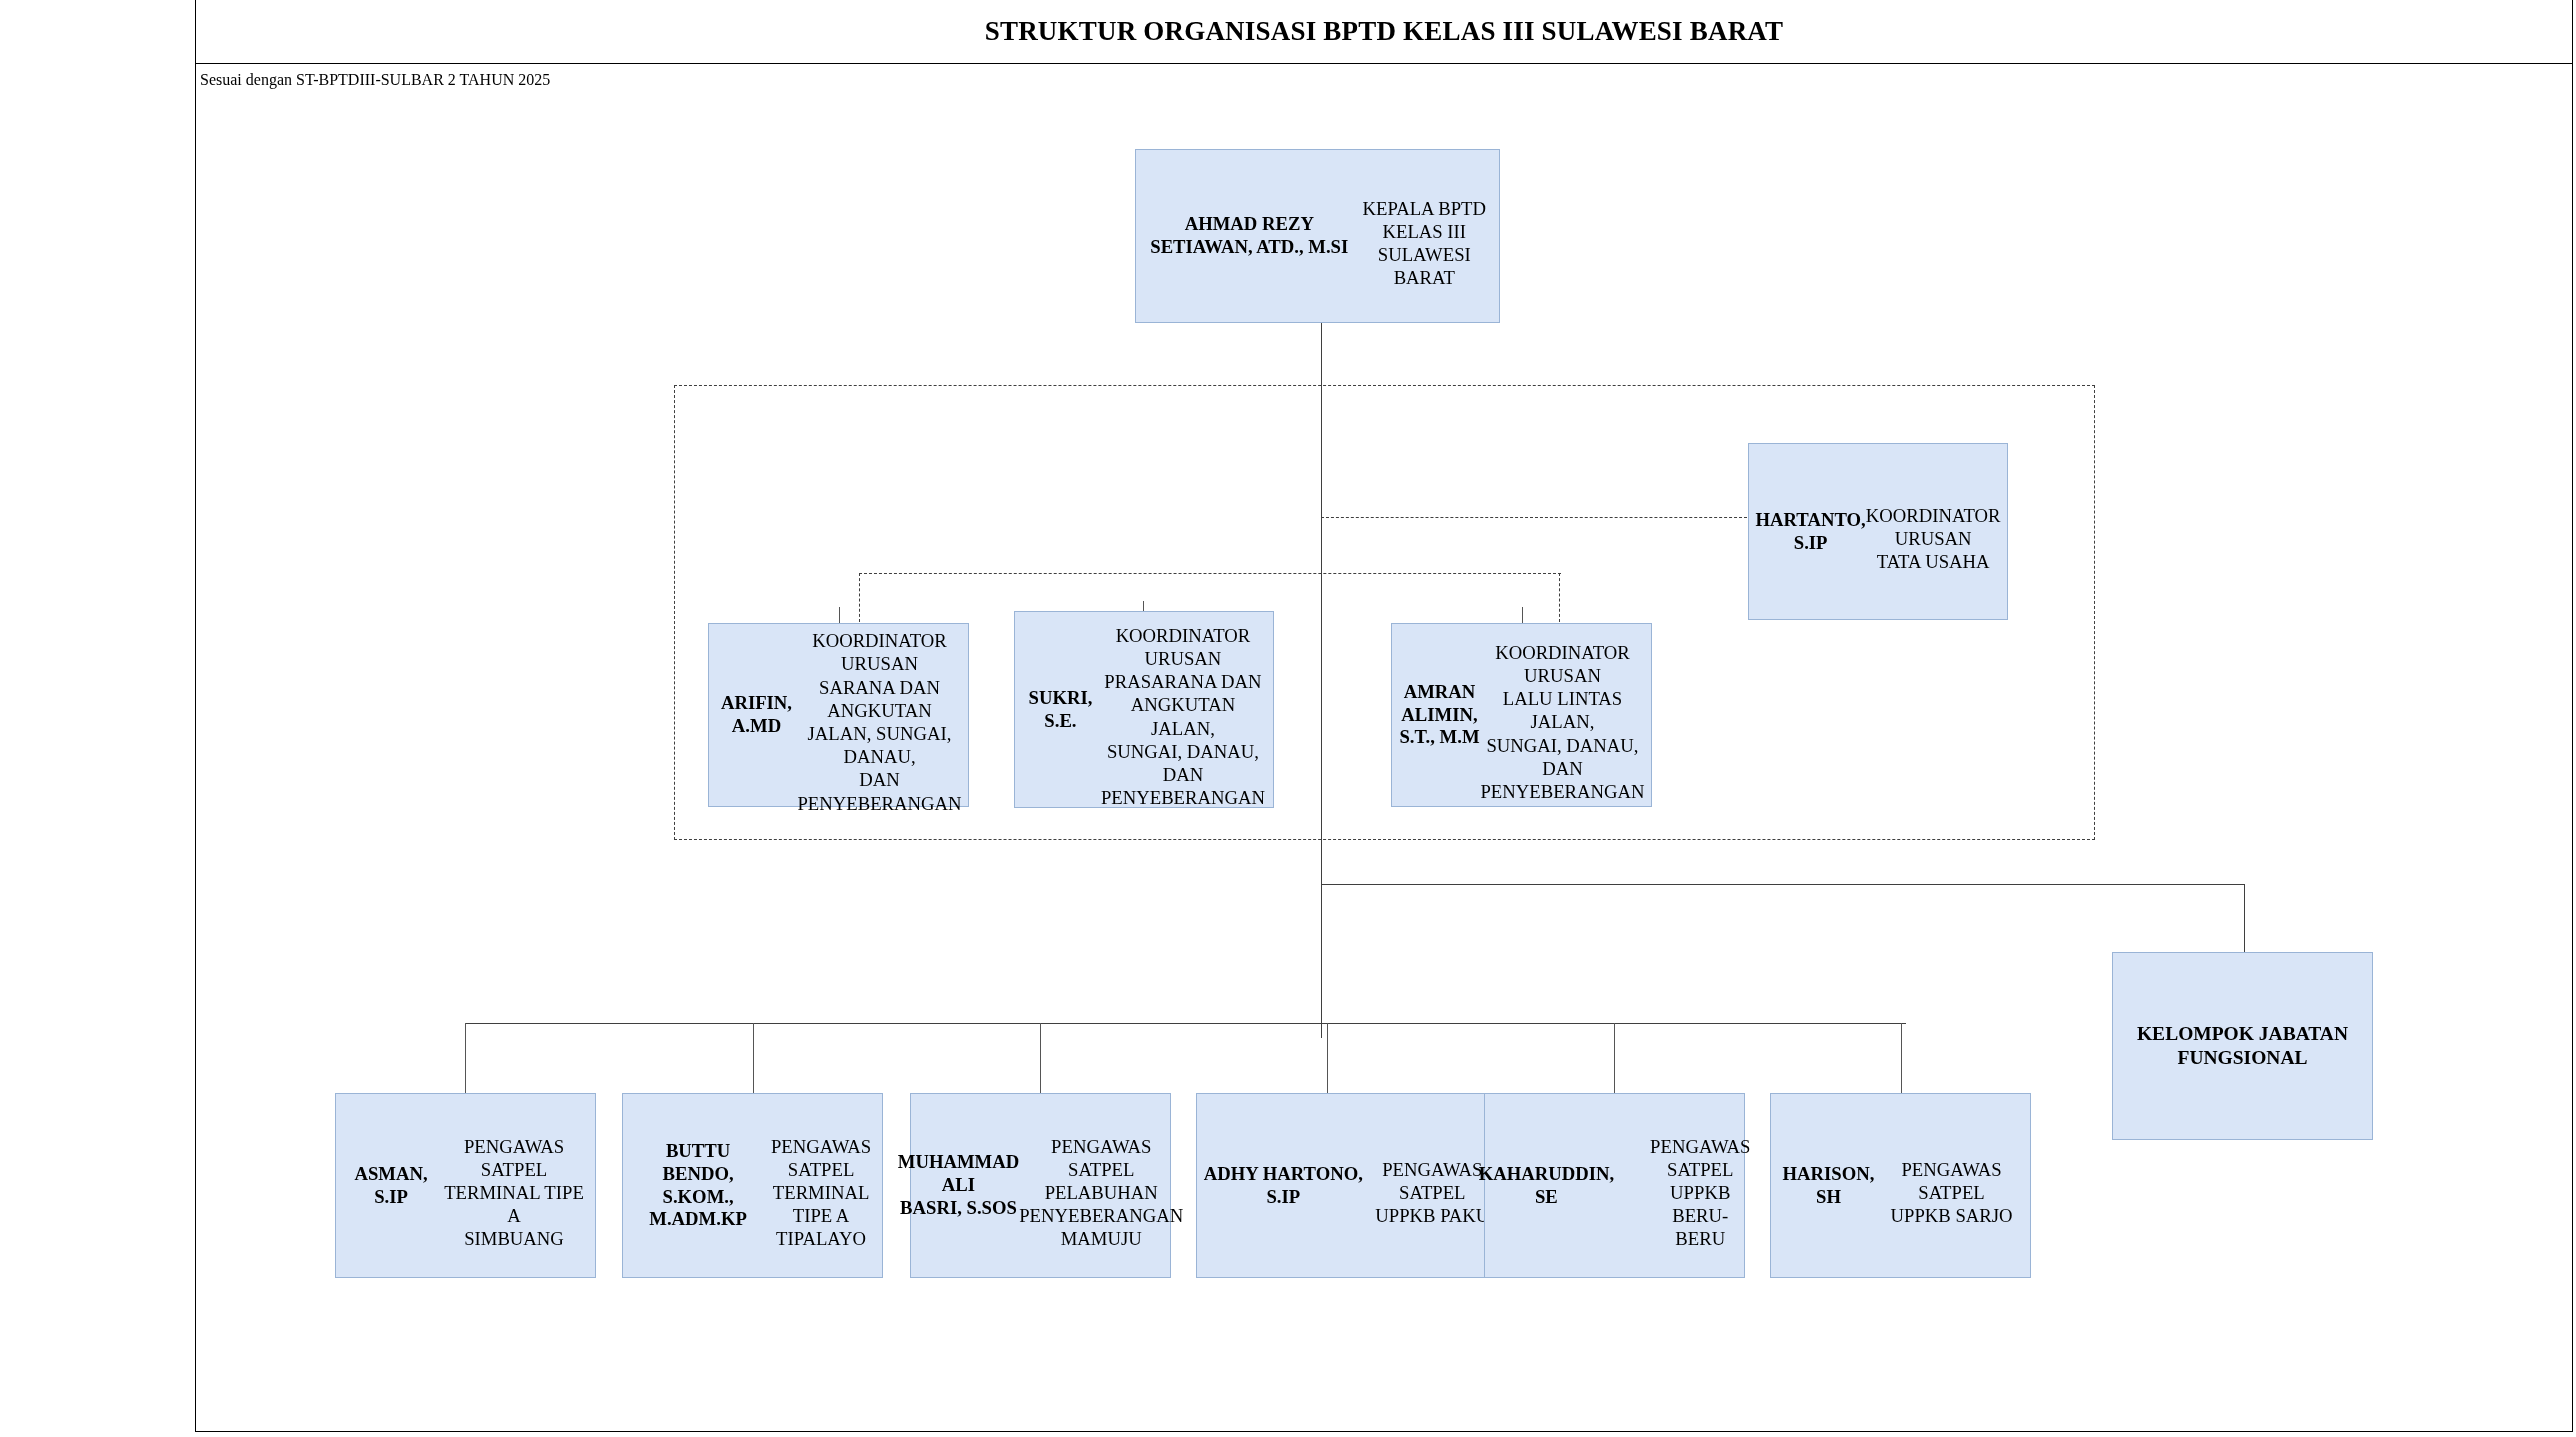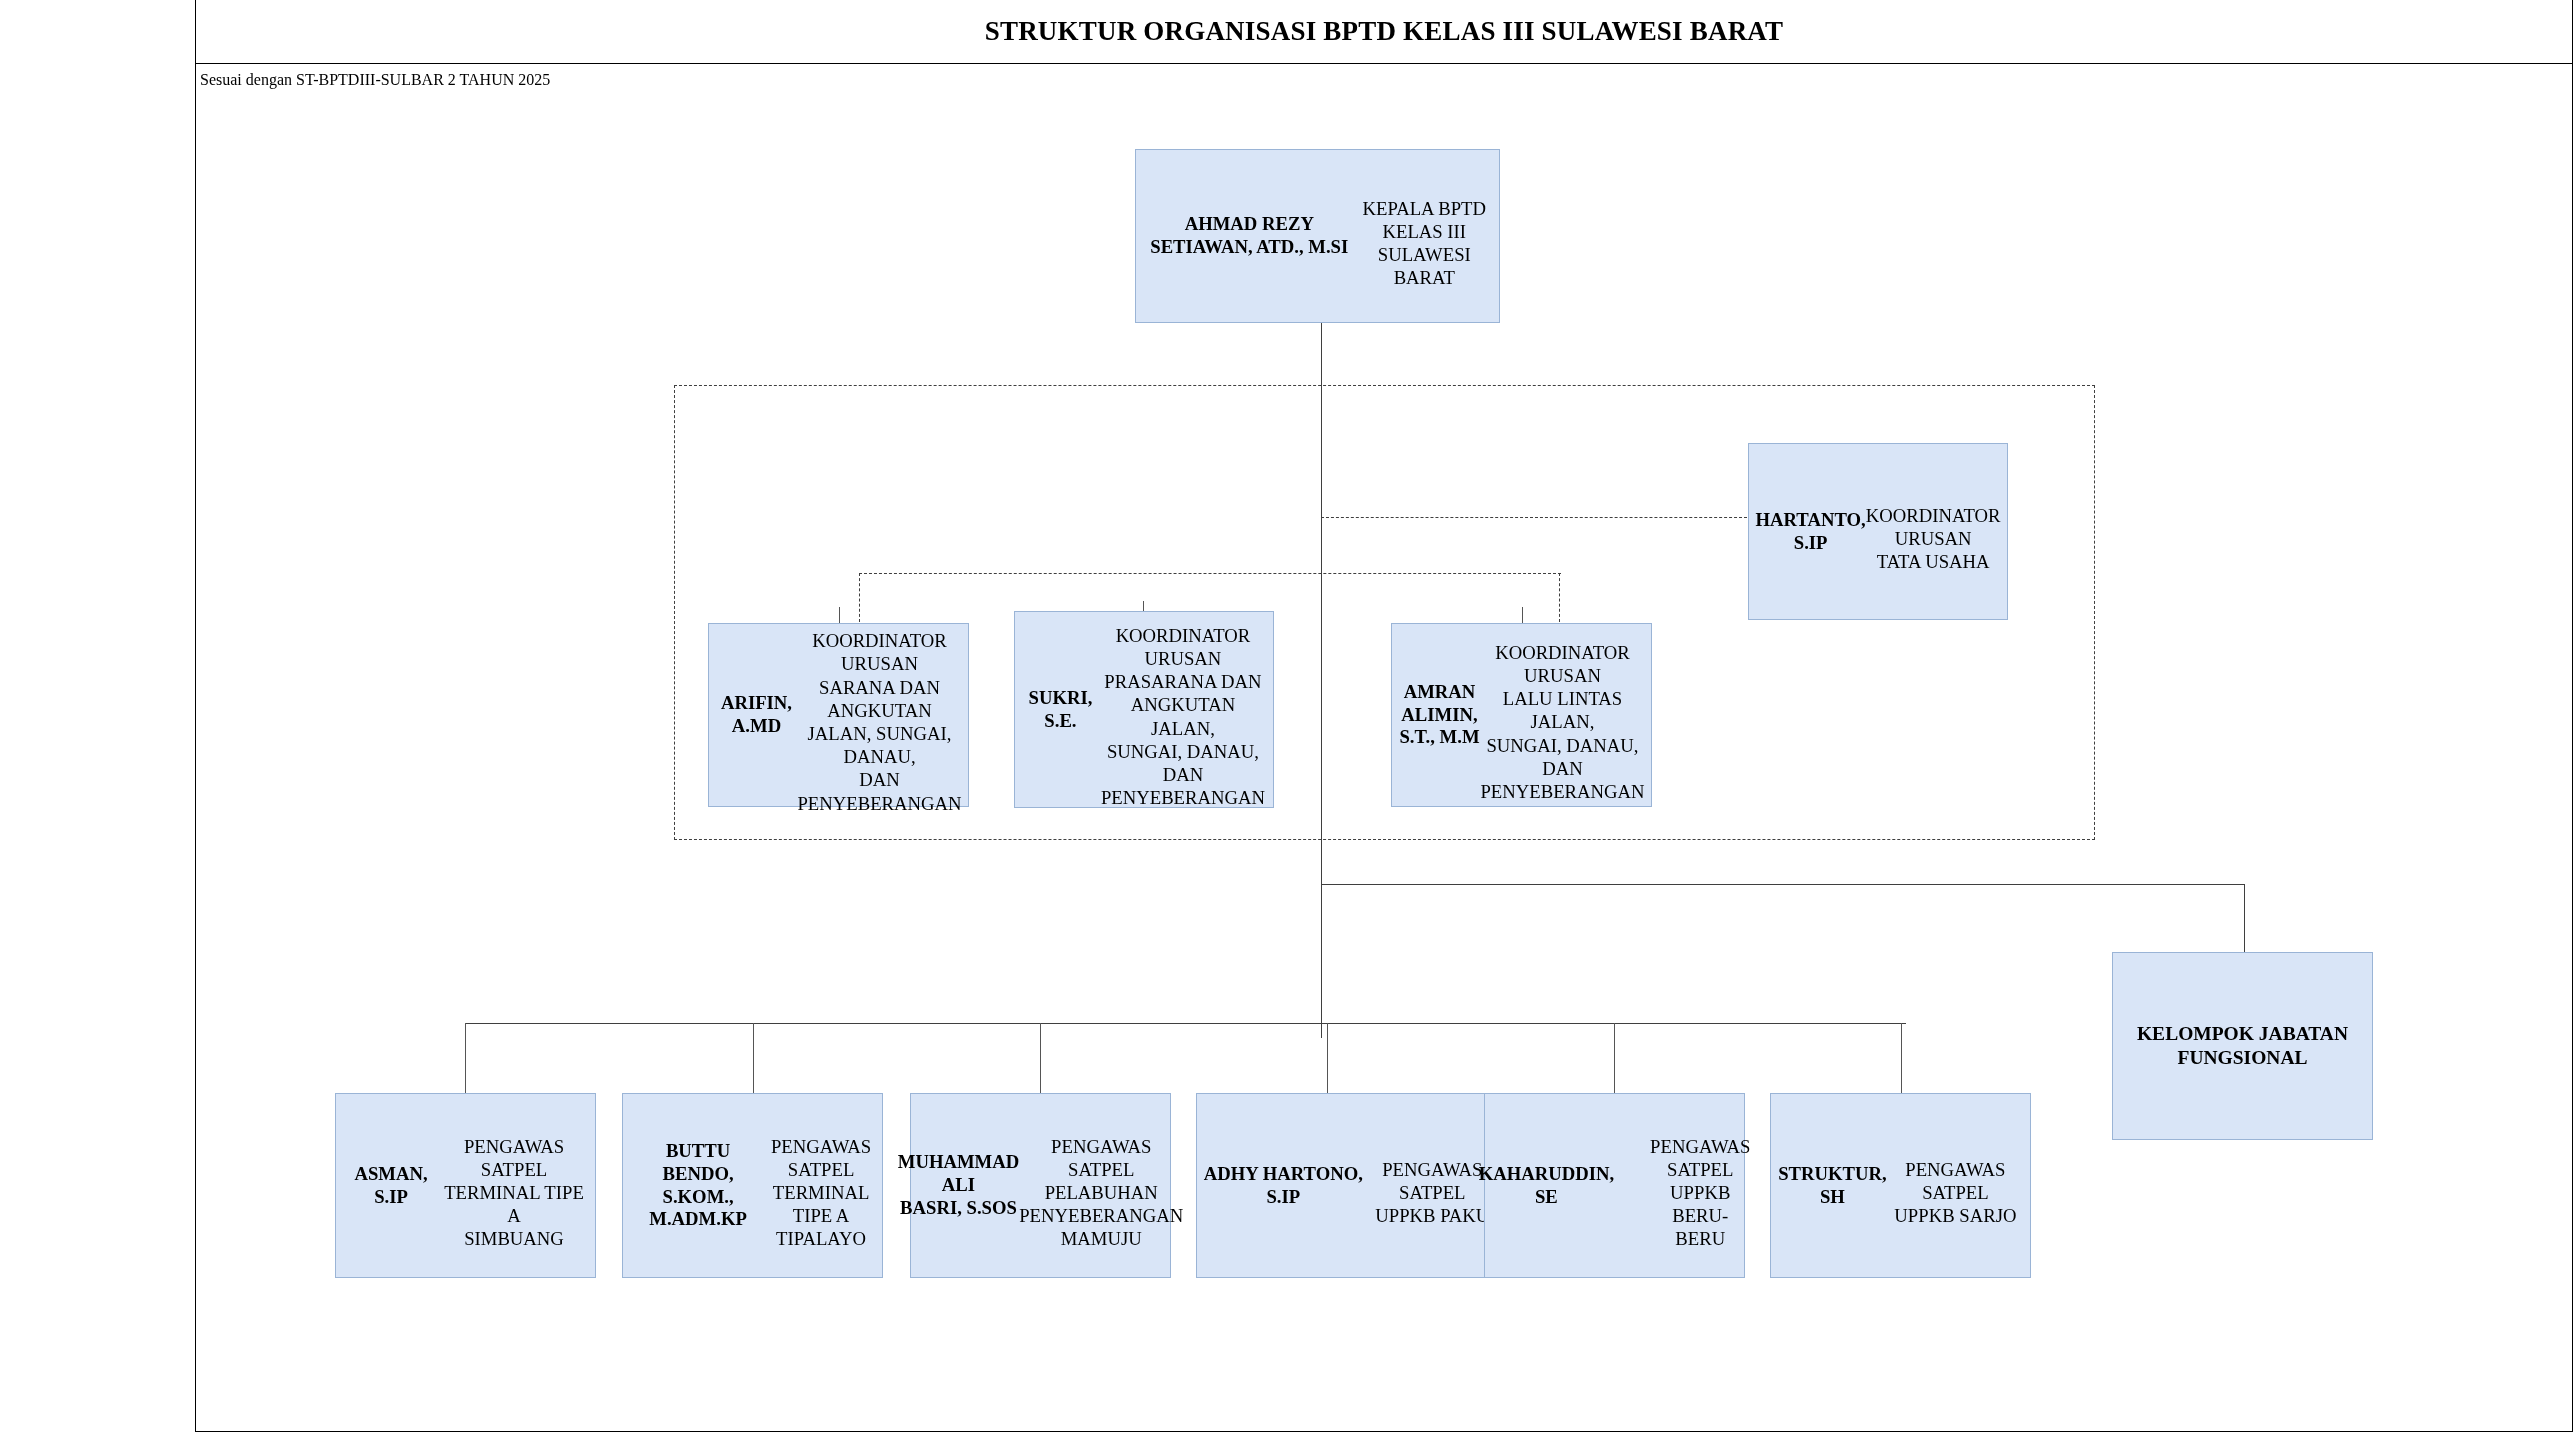--- a/index.html
+++ b/index.html
@@ -208,18 +208,18 @@
     <div class="nm">ADHY HARTONO, S.IP</div>
     <div class="ttl">PENGAWAS SATPEL<br>UPPKB PAKU</div>
   </div>
 
   <div class="node" style="left:1484px; top:1093px; width:261px; height:185px;gap:36px;">
     <div class="nm">KAHARUDDIN, SE</div>
     <div class="ttl">PENGAWAS SATPEL<br>UPPKB BERU-BERU</div>
   </div>
 
   <div class="node" style="left:1770px; top:1093px; width:261px; height:185px;">
-    <div class="nm">STRUKTUR, SH</div>
+    <div class="nm">HARISON, SH</div>
     <div class="ttl">PENGAWAS SATPEL<br>UPPKB SARJO</div>
   </div>
 
 </div>
 
 
 </body></html>

